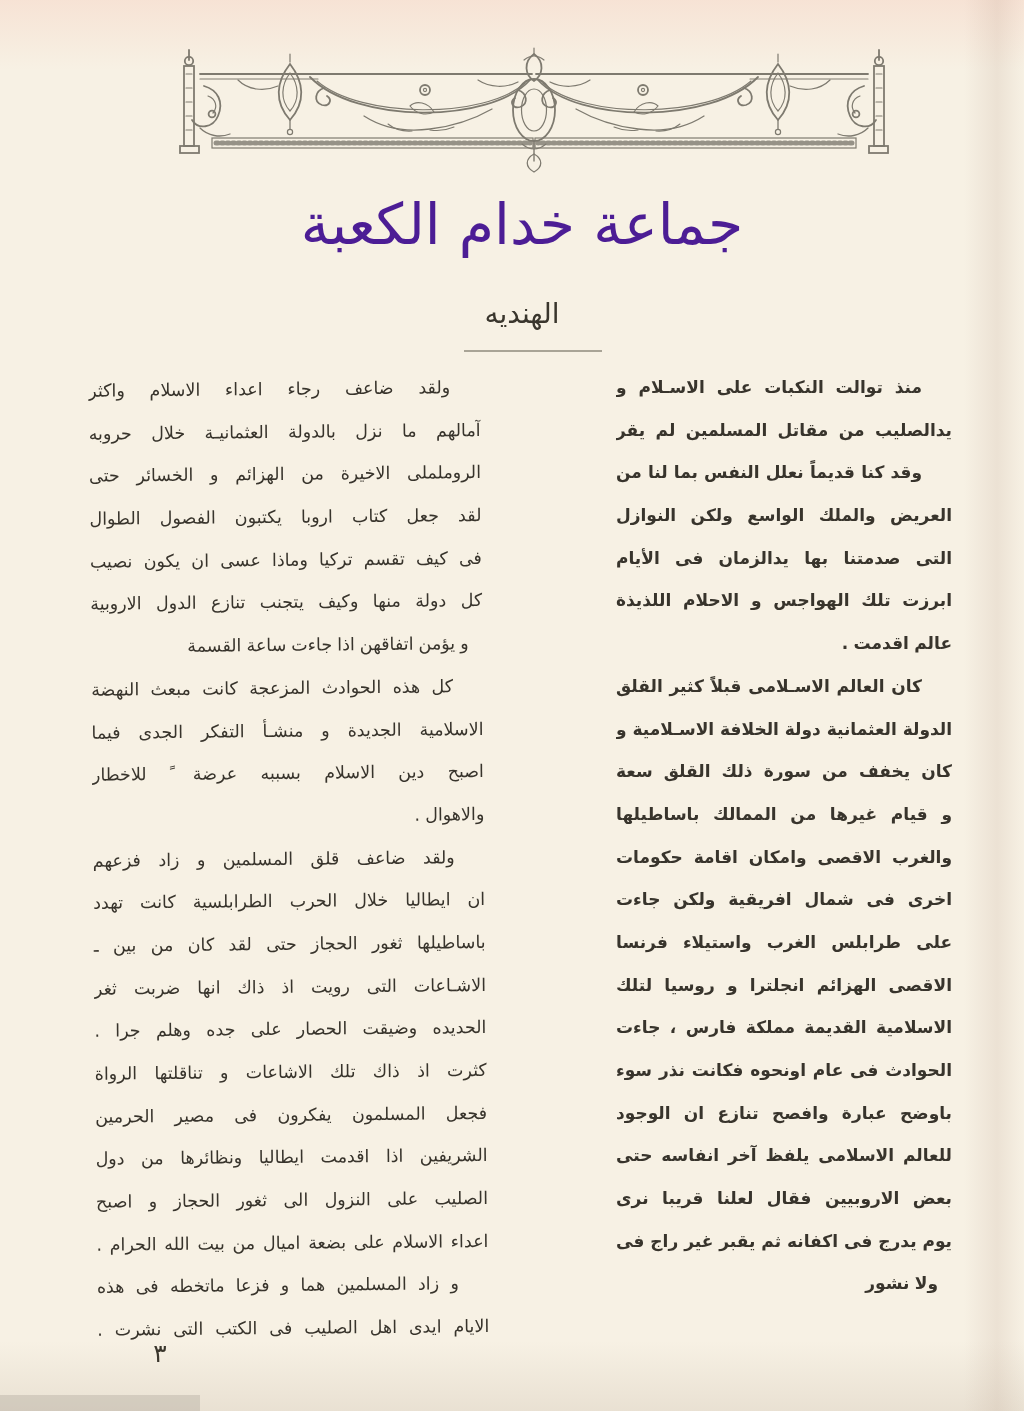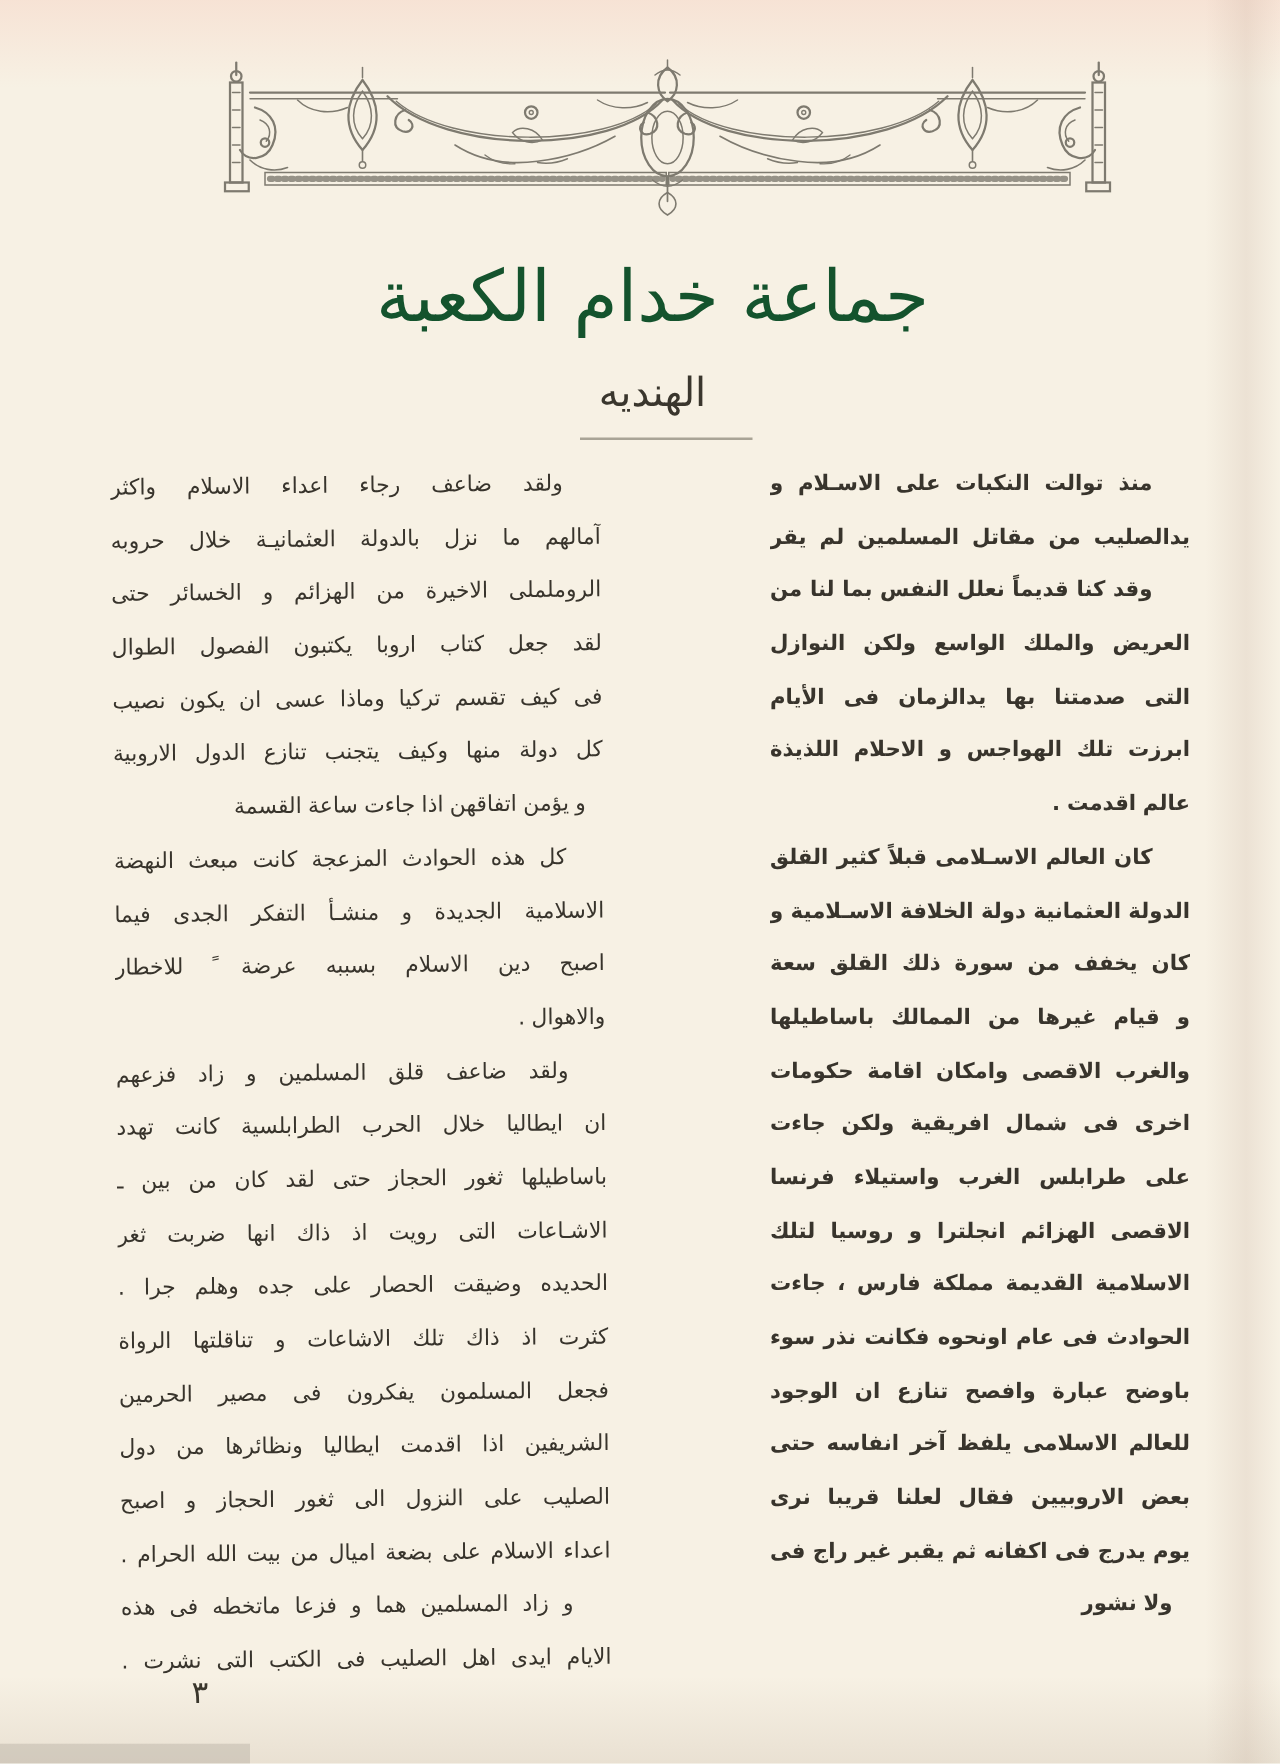--- a/index.html
+++ b/index.html
@@ -17,27 +17,27 @@
     background:linear-gradient(180deg,rgba(246,205,190,.40),rgba(246,205,190,0));}
   .tint-right{position:absolute;right:0;top:0;width:60px;height:1411px;
     background:linear-gradient(270deg,rgba(247,241,228,0) 0%,rgba(177,146,128,.16) 45%,rgba(177,146,128,0) 100%);}
   .tint-bottom{position:absolute;left:0;bottom:0;width:1024px;height:70px;
     background:linear-gradient(0deg,rgba(170,150,130,.18),rgba(170,150,130,0));}
   .corner-bl{position:absolute;left:0;bottom:0;width:200px;height:16px;
     background:rgba(150,142,132,.28);}
   .ornament{position:absolute;left:178px;top:44px;width:712px;height:132px;}
   .ornament svg{width:100%;height:100%;}
   .title{
-    position:absolute;left:222px;top:186px;width:600px;height:104px;
+    position:absolute;left:222px;top:172px;width:600px;height:104px;
     text-align:center;font-size:57px;line-height:104px;
-    color:#14532d;letter-spacing:0;
+    color:#4c1d95;letter-spacing:0;
   }
   .subtitle{
     position:absolute;left:222px;top:290px;width:600px;height:48px;
-    text-align:center;font-size:32px;line-height:48px;color:#3a362d;
+    text-align:center;font-size:28px;line-height:48px;color:#3a362d;
   }
   .rule{
     position:absolute;left:464px;top:350px;width:138px;height:0;
     border-top:2px solid rgba(106,100,86,.55);
   }
   .col{
     position:absolute;top:366px;
     font-size:17px;
     word-spacing:-0.5px;
   }

